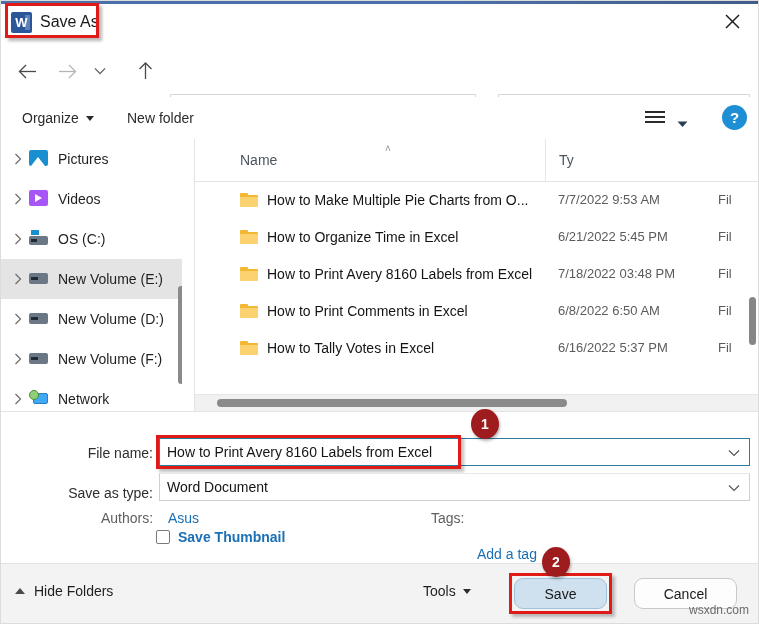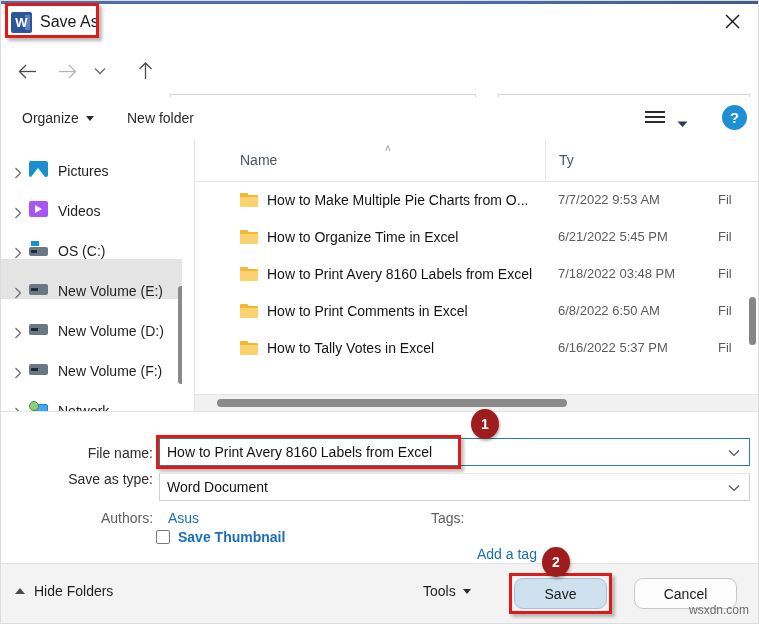--- a/index.html
+++ b/index.html
@@ -251,21 +251,21 @@
     position: absolute;
     left: 0; top: 0;
     width: 181px; height: 272px;
     background: #ffffff;
     overflow: hidden;
   }
   .sb-item {
     position: relative;
     height: 40px;
     display: flex;
-    align-items: flex-end;
+    align-items: center;
     cursor: pointer;
     padding-left: 6px;
   }
   .sb-item.selected { background: #e4e4e4; }
   .sb-chev {
     width: 22px;
     flex: 0 0 auto;
     display: flex;
     align-items: center;
     justify-content: center;
@@ -500,21 +500,21 @@
     background: #ffffff;
     border-top: 1px solid #e4e4e4;
   }
   .form-label {
     position: absolute;
     font-size: 14px;
     color: #2e2e2e;
     text-align: right;
   }
   #lbl-filename { left: 0px; top: 444px; width: 152px; }
-  #lbl-savetype { left: 0px; top: 470px; width: 152px; }
+  #lbl-savetype { left: 0px; top: 484px; width: 152px; }
 
   .combo {
     position: absolute;
     left: 158px;
     width: 591px; height: 28px;
     border: 1px solid #3e87a8;
     background: #ffffff;
     box-sizing: border-box;
     display: flex;
     align-items: center;

